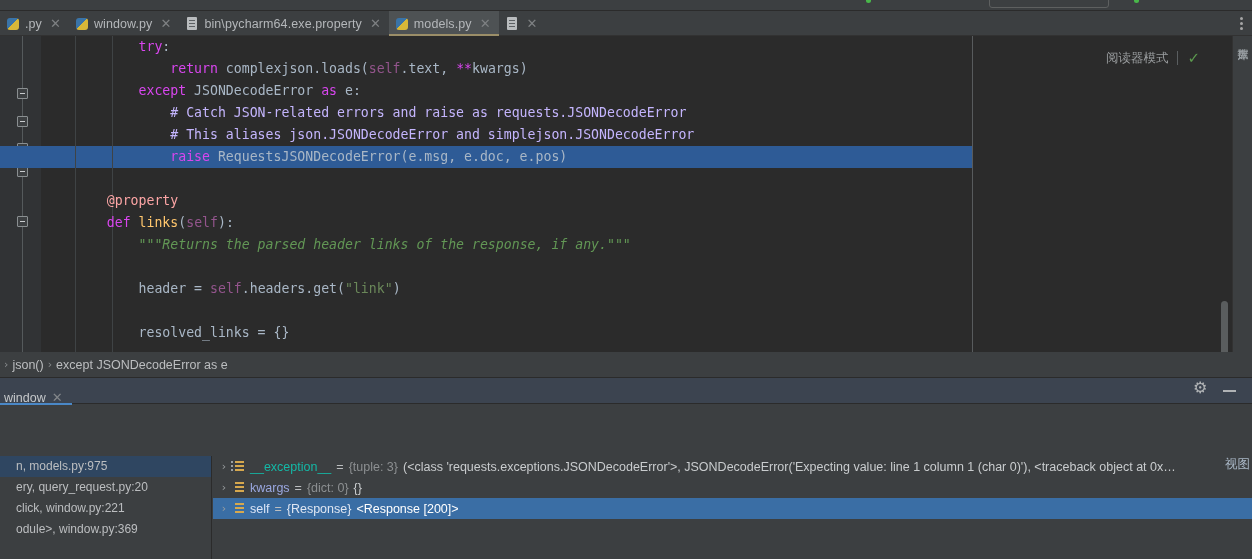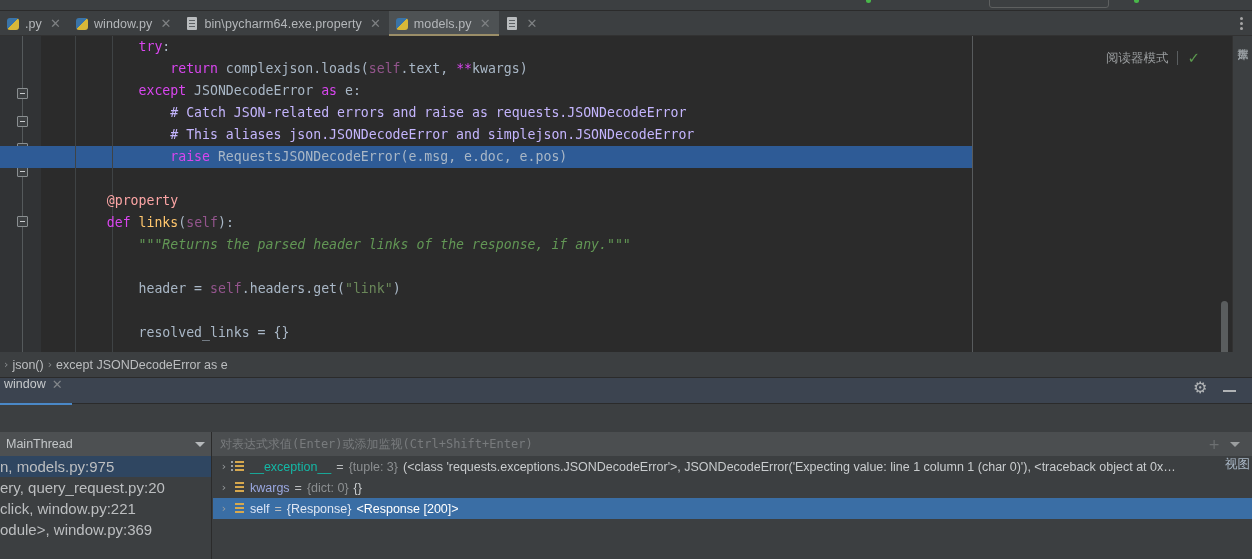--- a/index.html
+++ b/index.html
@@ -169,21 +169,21 @@
   .debugpanel {
     position: absolute; left: 0; top: 378px; width: 1252px; height: 181px;
     background: #3c3f41;
   }
   .dp-header {
     position: absolute; left: 0; top: 0; width: 1252px; height: 26px;
     background: #3c4450; display:flex; align-items:center;
     border-bottom: 1px solid #2b2b2b;
   }
   .dp-tab {
-    position: relative; height: 28px; display:flex; align-items:flex-start; gap:6px;
+    position: relative; height: 28px; display:flex; align-items:flex-end; gap:6px;
     padding: 0 9px 0 4px; font-size: 12.5px; color: #c6c9cb;
   }
   .dp-tab::after {
     content:""; position:absolute; left:0; right:0; bottom:0; height:2px; background:#4a88c7;
   }
   .dp-tab .tclose { color:#82868a; font-size:13px; }
   .dp-header .spacer { flex:1 1 auto; }
   .gear {
     width:14px; height:14px; margin-right:14px; position:relative;
   }
@@ -261,22 +261,22 @@
   .plus-ico { color:#6d7072; font-size:14px; font-family:"DejaVu Sans", sans-serif;}
   .caret2 { width:0;height:0;border-left:5px solid transparent;border-right:5px solid transparent;
             border-top:5px solid #9b9e9f; }
 
   
   .frames {
     position: absolute; left: 0; top: 78px; width: 212px; height: 103px;
     background: #3c3f41; overflow:hidden; border-right:1px solid #2b2b2b;
   }
   .frame-row {
-    height: 21px; line-height:21px; font-size:15px; color:#bcbec0;
-    padding-left: 0px; white-space:nowrap; overflow:hidden;
+    height: 21px; line-height:21px; font-size:12px; color:#bcbec0;
+    padding-left: 16px; white-space:nowrap; overflow:hidden;
     direction: rtl; text-align: left;
   }
   .frame-row span { direction: ltr; unicode-bidi: embed; }
   .frame-row.sel { background:#2f4661; }
 
   
   .vars {
     position: absolute; left: 213px; top: 78px; width: 1039px; height: 103px;
     background: #3c3f41; overflow:hidden;
   }
@@ -418,33 +418,20 @@
       <div class="dp-tab">
         <span>window</span>
         <span class="tclose">✕</span>
       </div>
       <div class="spacer"></div>
       <div class="gear"></div>
       <div class="minus"></div>
     </div>
 
 
-    <div class="dp-watchrow">
-      <div class="thread-select">
-        <span>MainThread</span>
-        <span class="caret"></span>
-      </div>
-      <div class="watch-input">
-        <span>对表达式求值(Enter)或添加监视(Ctrl+Shift+Enter)</span>
-      </div>
-      <div class="watch-actions">
-        <span class="plus-ico">+</span>
-        <span class="caret2"></span>
-      </div>
-    </div>
 
     <div class="frames">
       <div class="frame-row sel"><span>n, models.py:975</span></div>
       <div class="frame-row"><span>ery, query_request.py:20</span></div>
       <div class="frame-row"><span>click, window.py:221</span></div>
       <div class="frame-row"><span>odule&gt;, window.py:369</span></div>
     </div>
 
     <div class="vars">
 

